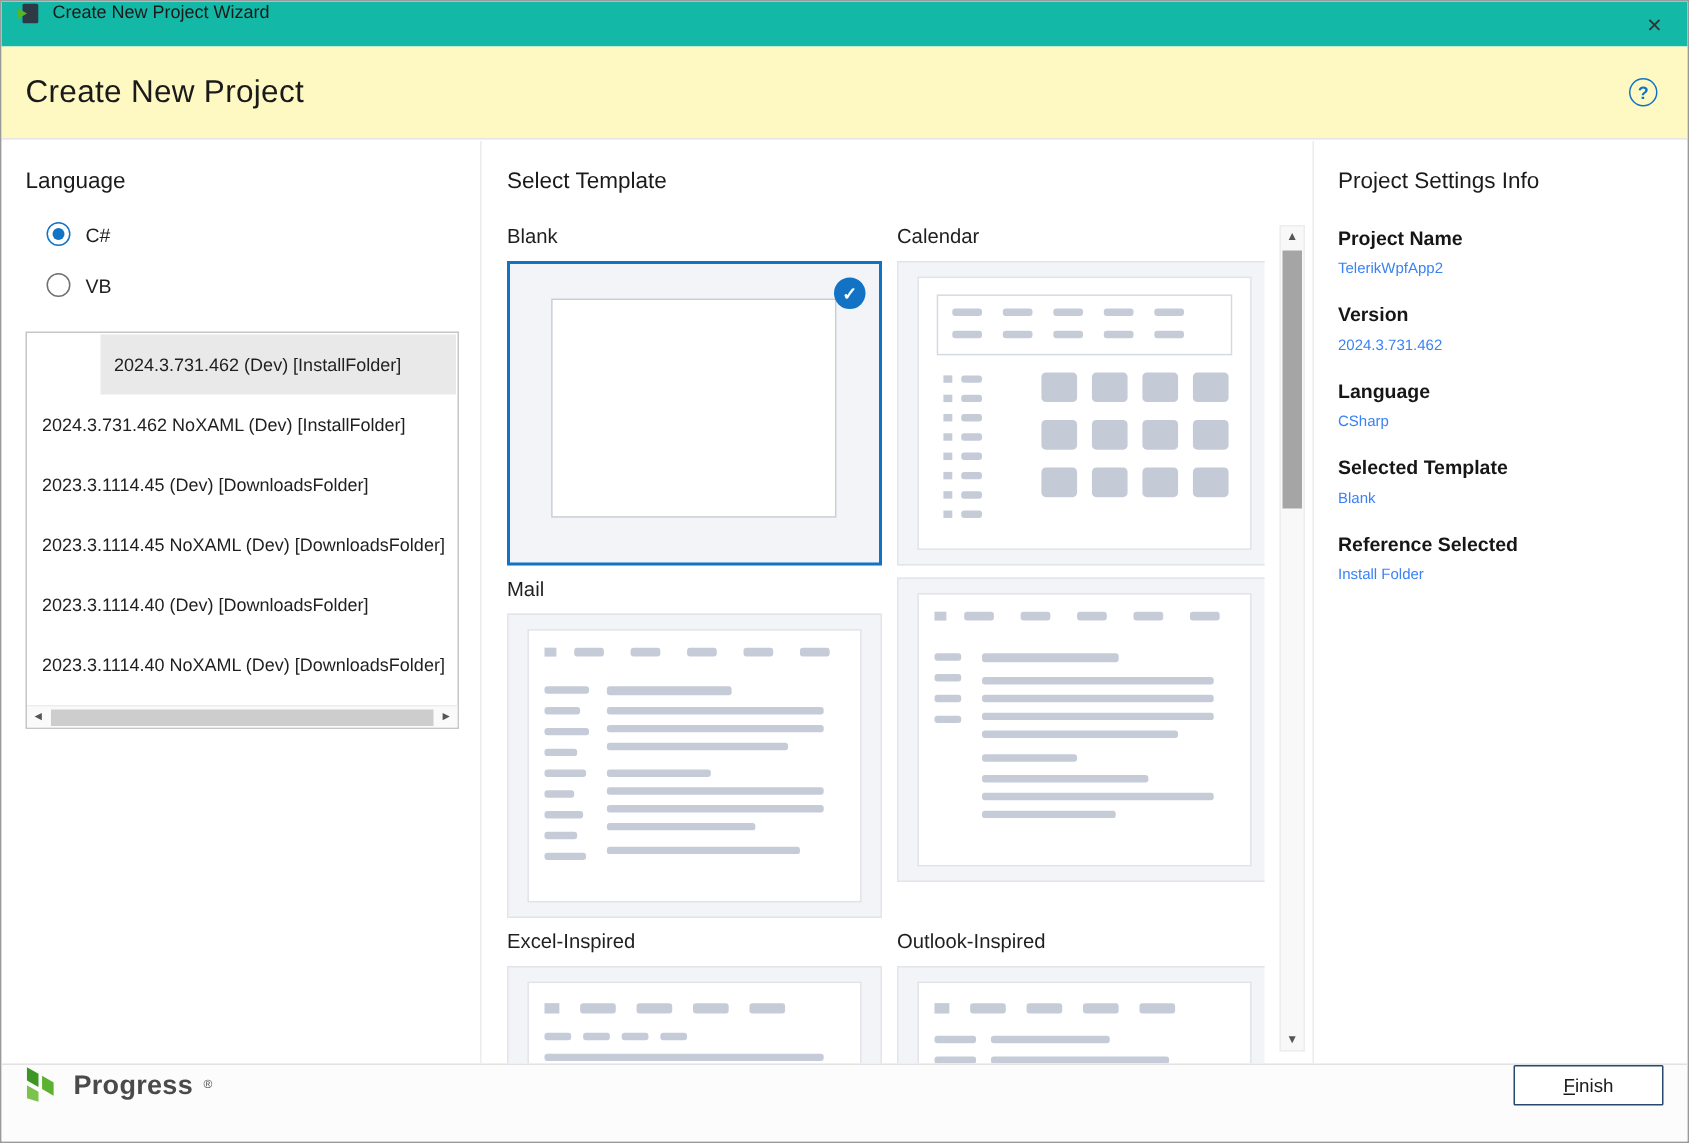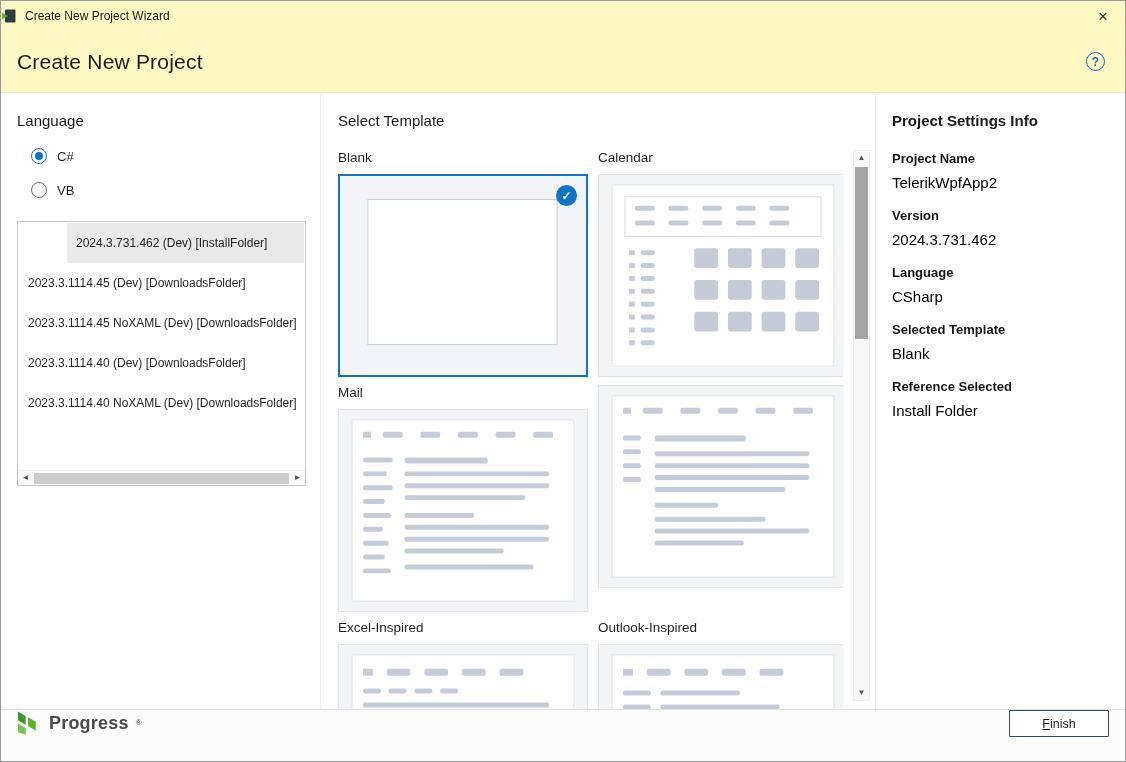--- a/index.html
+++ b/index.html
@@ -6,21 +6,21 @@
     --accent:#1273c4;
     --brand-green:#5cb130;
     --selected-bg:#e9e9e9;
   }
   *{box-sizing:border-box;}
   html,body{margin:0;padding:0;background:#ffffff;}
   body{font-family:"Liberation Sans", sans-serif;color:#1f1f1f;}
   .window{position:relative;width:1126px;height:762px;background:#ffffff;border:1px solid #9a9a9a;overflow:hidden;}
 
   
-  .titlebar{height:30px;display:flex;align-items:center;background:#fef9c3;}
+  .titlebar{height:30px;display:flex;align-items:flex-start;padding-left:10px;background:#14b8a6;}
   .app-icon{width:16px;height:16px;display:inline-flex;}
   .titlebar-text{margin-left:8px;font-size:12px;color:#1a1a1a;}
   .close-btn{margin-left:auto;width:44px;height:30px;border:none;background:transparent;font-size:13px;color:#333;cursor:pointer;padding:0;font-family:inherit;}
 
   
   .header{height:62px;display:flex;align-items:center;padding:0 20px 0 16px;border-bottom:1px solid #e5e5e5;background:#fef9c3;}
   .page-title{margin:0;font-size:21px;font-weight:400;color:#1a1a1a;letter-spacing:.2px;}
   .help{margin-left:auto;width:19px;height:19px;border:1.5px solid var(--accent);border-radius:50%;color:var(--accent);font-size:12px;font-weight:700;display:flex;align-items:center;justify-content:center;cursor:pointer;}
 
   
@@ -58,24 +58,24 @@
   .preview-slot svg{display:block;width:100%;height:100%;}
   .check-badge{position:absolute;top:9px;right:9px;width:21px;height:21px;border-radius:50%;background:var(--accent);color:#fff;font-size:12px;font-weight:700;display:flex;align-items:center;justify-content:center;}
 
   
   .vscrollbar{position:absolute;top:56px;right:5px;bottom:8px;width:17px;background:#f8f8f8;border:1px solid #ededed;display:flex;flex-direction:column;align-items:stretch;}
   .vscrollbar .sb-arrow{width:100%;height:14px;line-height:14px;}
   .vtrack{flex:1;position:relative;cursor:pointer;}
   .vthumb{position:absolute;top:2px;left:1px;right:1px;height:172px;background:#a5a5a5;cursor:pointer;}
 
   
-  .settings-title{font-size:15px;color:#1b1b1b;margin-bottom:22px;font-weight:bold;}
+  .settings-title{font-size:15px;color:#1b1b1b;margin-bottom:22px;}
   .field{margin-bottom:17px;}
   .field-label{font-size:13px;font-weight:700;color:#161616;margin-bottom:8px;}
-  .field-value{font-size:15px;color:#000000;}
+  .field-value{font-size:10px;color:#3b82f6;}
 
   
   .footer{position:absolute;bottom:0;left:0;right:0;height:52px;border-top:1px solid #e2e2e2;background:#fcfcfc;display:flex;align-items:flex-start;padding:0 16px;}
   .brand{display:flex;align-items:center;gap:7px;}
   .brand-mark{width:25px;height:26px;}
   .brand-text{font-size:18px;font-weight:700;color:#4a4a4a;letter-spacing:.2px;}
   .brand-reg{font-size:8px;color:#4a4a4a;align-self:flex-start;margin-top:8px;}
   .finish-btn{margin-left:auto;width:100px;height:27px;background:#fff;border:1px solid #27496d;border-radius:1px;font-size:12.5px;color:#1a1a1a;cursor:pointer;font-family:inherit;display:flex;align-items:center;justify-content:center;}
   .finish-label{display:block;}
   .finish-label::first-letter{text-decoration:underline;}
@@ -118,20 +118,23 @@
             </span>
     <span class="radio-label">VB</span>
   </div>
         </div>
 
       <div class="version-section">
         <div class="version-list">
           <div class="version-items" id="version-list-items">
               <div class="version-item selected">
     <span class="vi-label">2024.3.731.462 (Dev) [InstallFolder]</span>
+  </div>
+              <div class="version-item">
+    <span class="vi-label">2024.3.731.462 NoXAML (Dev) [InstallFolder]</span>
   </div>
               <div class="version-item">
     <span class="vi-label">2023.3.1114.45 (Dev) [DownloadsFolder]</span>
   </div>
               <div class="version-item">
     <span class="vi-label">2023.3.1114.45 NoXAML (Dev) [DownloadsFolder]</span>
   </div>
               <div class="version-item">
     <span class="vi-label">2023.3.1114.40 (Dev) [DownloadsFolder]</span>
   </div>

